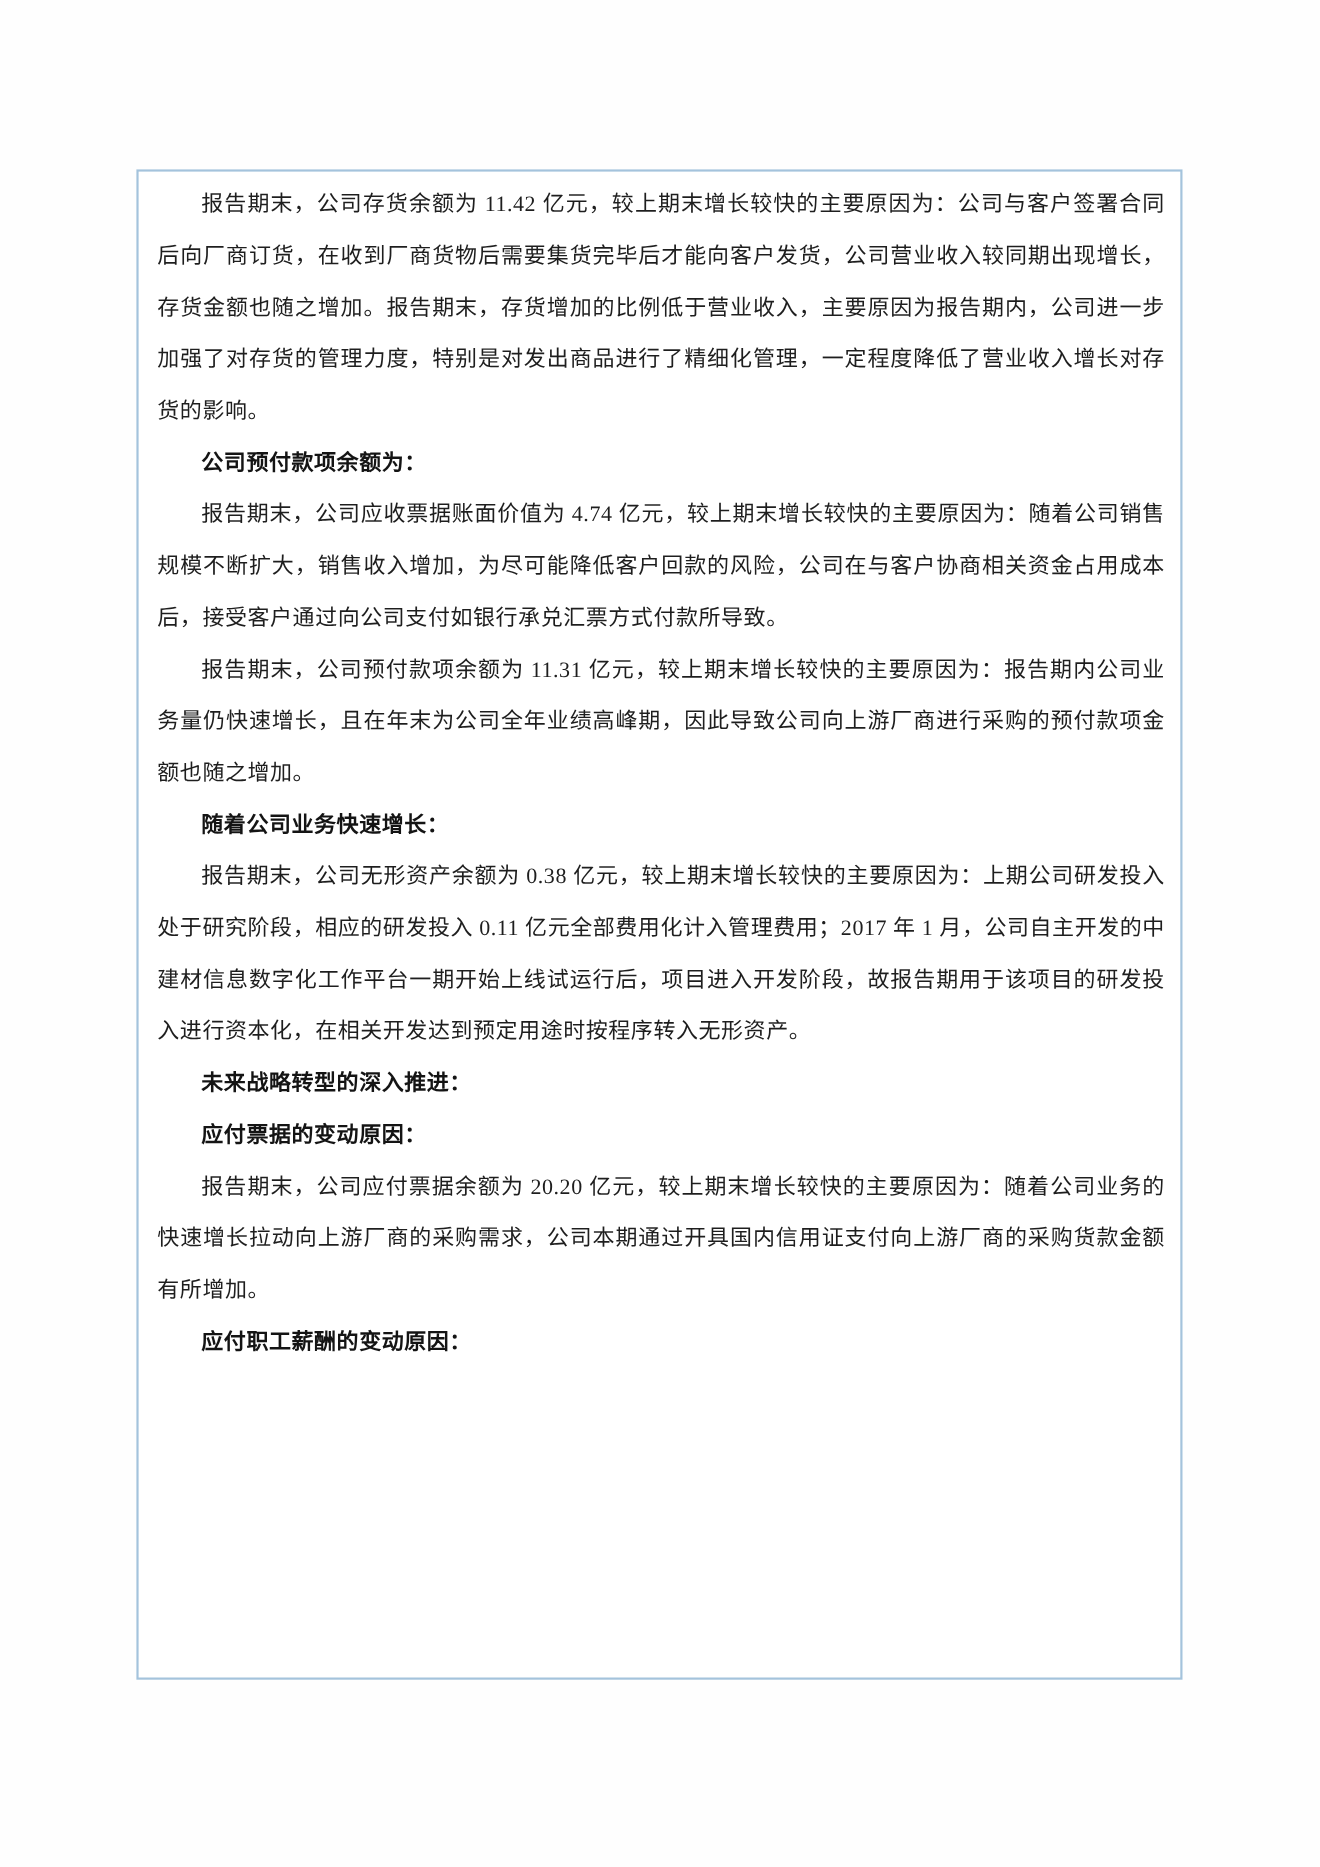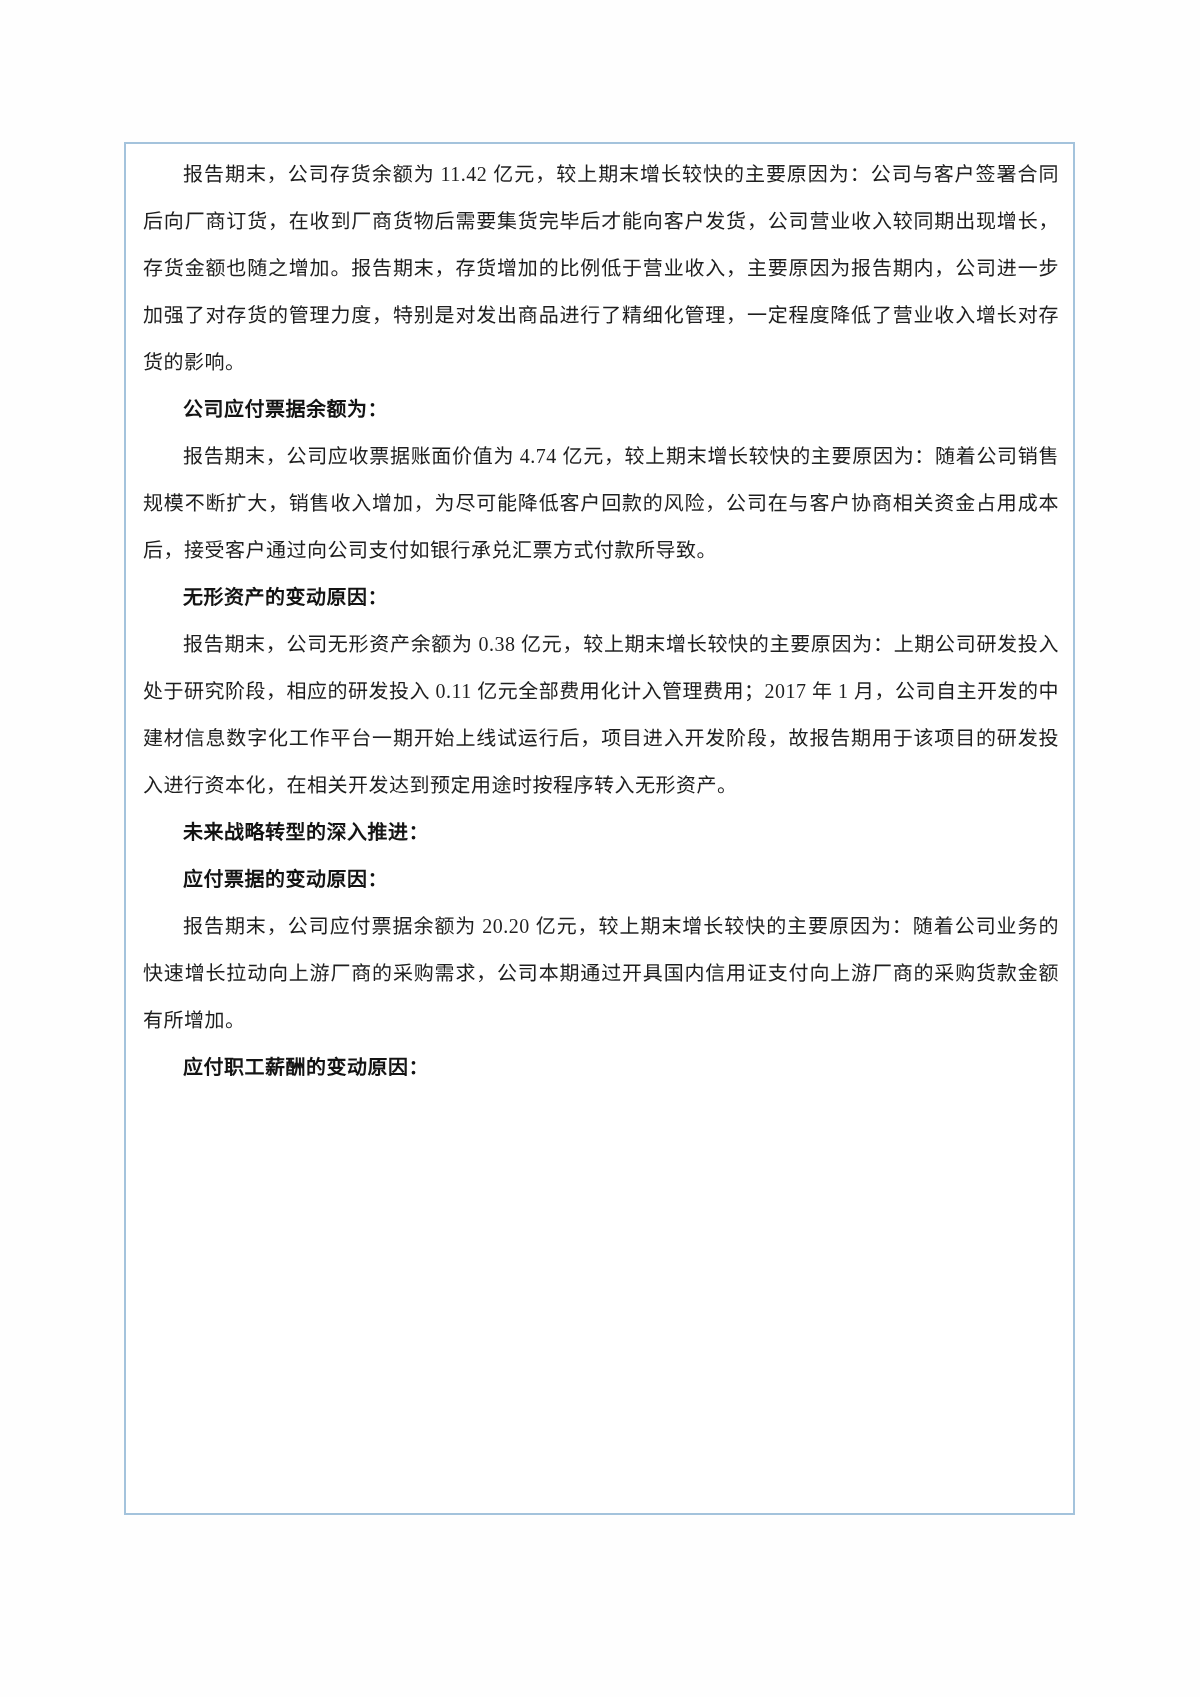--- a/index.html
+++ b/index.html
@@ -18,21 +18,21 @@
   .page {
     position: absolute;
     left: 0; top: 0;
     width: 1200px;
     height: 1697px;
     background: #fefefe;
   }
   .content-box {
     position: absolute;
     left: 124px;
-    top: 142px;
+    top: 154px;
     width: 951px;
     height: 1373px;
     box-sizing: border-box;
     border: 2px solid var(--border-color, #a4c3dc);
     background: #ffffff;
     padding: 7px 14px 0 17px;
     overflow: hidden;
   }
   .block {
     margin: 0;
@@ -53,27 +53,28 @@
   }
 </style>
 </head>
 <body>
 
 <div class="page">
   <div class="content-box">
 
     <p class="block para">报告期末，公司存货余额为 11.42 亿元，较上期末增长较快的主要原因为：公司与客户签署合同后向厂商订货，在收到厂商货物后需要集货完毕后才能向客户发货，公司营业收入较同期出现增长，存货金额也随之增加。报告期末，存货增加的比例低于营业收入，主要原因为报告期内，公司进一步加强了对存货的管理力度，特别是对发出商品进行了精细化管理，一定程度降低了营业收入增长对存货的影响。</p>
 
-    <h3 class="block heading">公司应付票据余额为：</h3>
+    <h3 class="block heading">公司预付款项余额为：</h3>
 
     <p class="block para">报告期末，公司应收票据账面价值为 4.74 亿元，较上期末增长较快的主要原因为：随着公司销售规模不断扩大，销售收入增加，为尽可能降低客户回款的风险，公司在与客户协商相关资金占用成本后，接受客户通过向公司支付如银行承兑汇票方式付款所导致。</p>
 
 
+    <p class="block para">报告期末，公司预付款项余额为 11.31 亿元，较上期末增长较快的主要原因为：报告期内公司业务量仍快速增长，且在年末为公司全年业绩高峰期，因此导致公司向上游厂商进行采购的预付款项金额也随之增加。</p>
 
-    <h3 class="block heading">无形资产的变动原因：</h3>
+    <h3 class="block heading">随着公司业务快速增长：</h3>
 
     <p class="block para">报告期末，公司无形资产余额为 0.38 亿元，较上期末增长较快的主要原因为：上期公司研发投入处于研究阶段，相应的研发投入 0.11 亿元全部费用化计入管理费用；2017 年 1 月，公司自主开发的中建材信息数字化工作平台一期开始上线试运行后，项目进入开发阶段，故报告期用于该项目的研发投入进行资本化，在相关开发达到预定用途时按程序转入无形资产。</p>
 
     <h3 class="block heading">未来战略转型的深入推进：</h3>
 
 
     <h3 class="block heading">应付票据的变动原因：</h3>
 
     <p class="block para">报告期末，公司应付票据余额为 20.20 亿元，较上期末增长较快的主要原因为：随着公司业务的快速增长拉动向上游厂商的采购需求，公司本期通过开具国内信用证支付向上游厂商的采购货款金额有所增加。</p>
 

